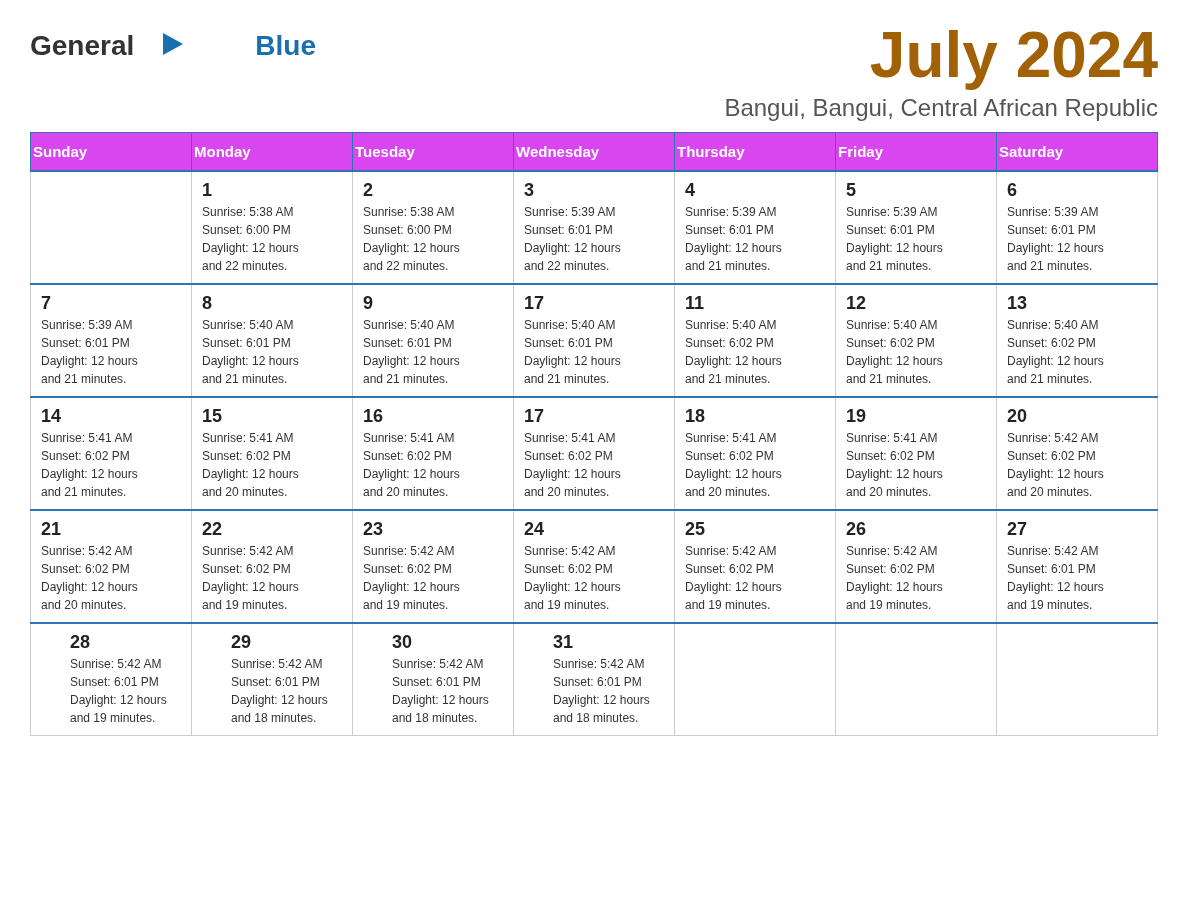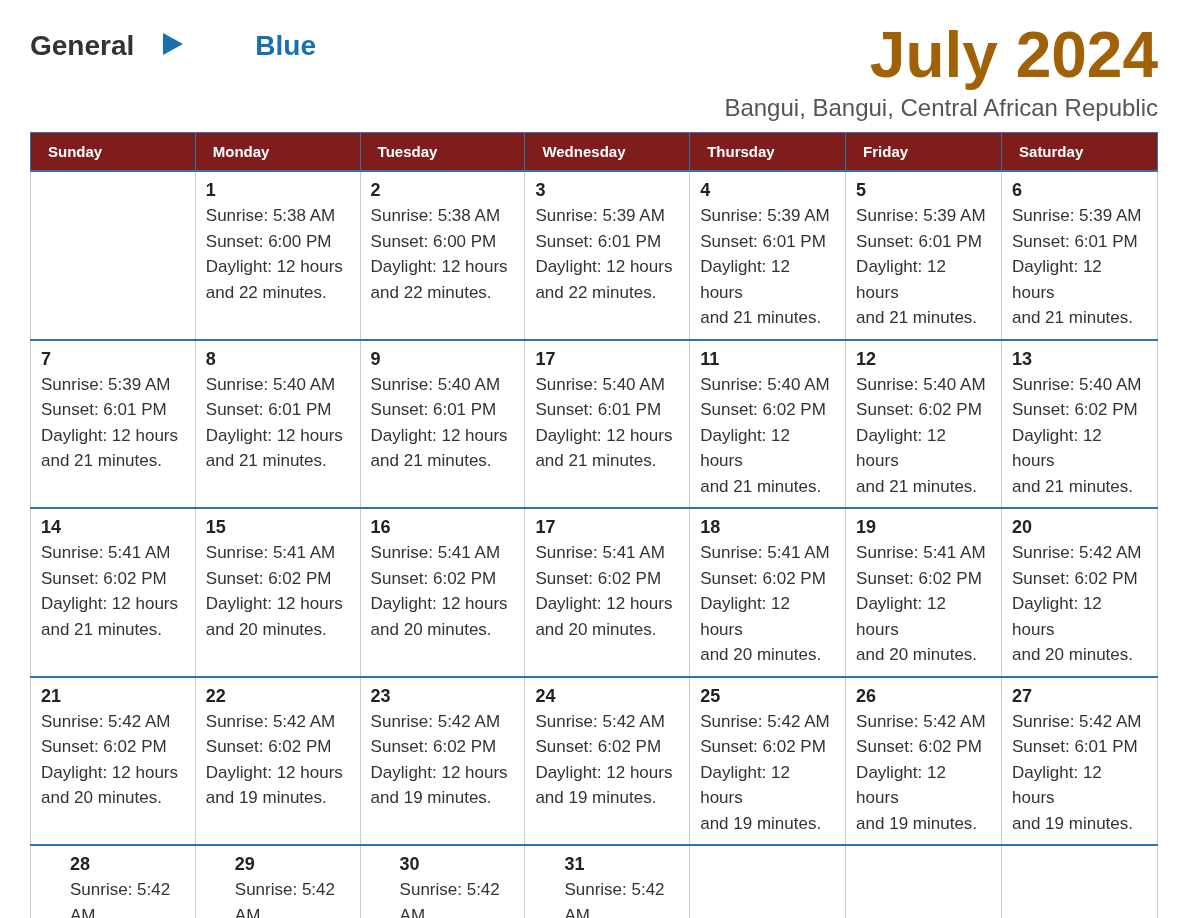--- a/index.html
+++ b/index.html
@@ -35,25 +35,25 @@
       font-size: 24px;
       color: #555;
       margin-top: 4px;
     }
     .calendar-table {
       width: 100%;
       border-collapse: collapse;
       margin-top: 10px;
     }
     .calendar-table th {
-      background-color: #7f1d1d;
+      background-color: #d946ef;
       color: #ffffff;
       font-size: 15px;
       font-weight: bold;
-      padding: 10px 17px;
+      padding: 10px 2px;
       text-align: left;
       border: 1px solid #2e74b5;
     }
     .calendar-table td {
       vertical-align: top;
       padding: 8px 10px;
       border: 1px solid #cccccc;
       border-top: 2px solid #2e74b5;
       min-width: 155px;
       height: 110px;
@@ -61,21 +61,21 @@
       color: #333;
     }
     .day-number {
       font-size: 18px;
       font-weight: bold;
       color: #222;
       display: block;
       margin-bottom: 2px;
     }
     .day-info {
-      font-size: 17px;
+      font-size: 12px;
       color: #333;
       line-height: 1.5;
     }
     .last-row td {
       border-bottom: 1px solid #cccccc;
       padding-left: 39px;
     }
   </style>
 </head>
 <body>

